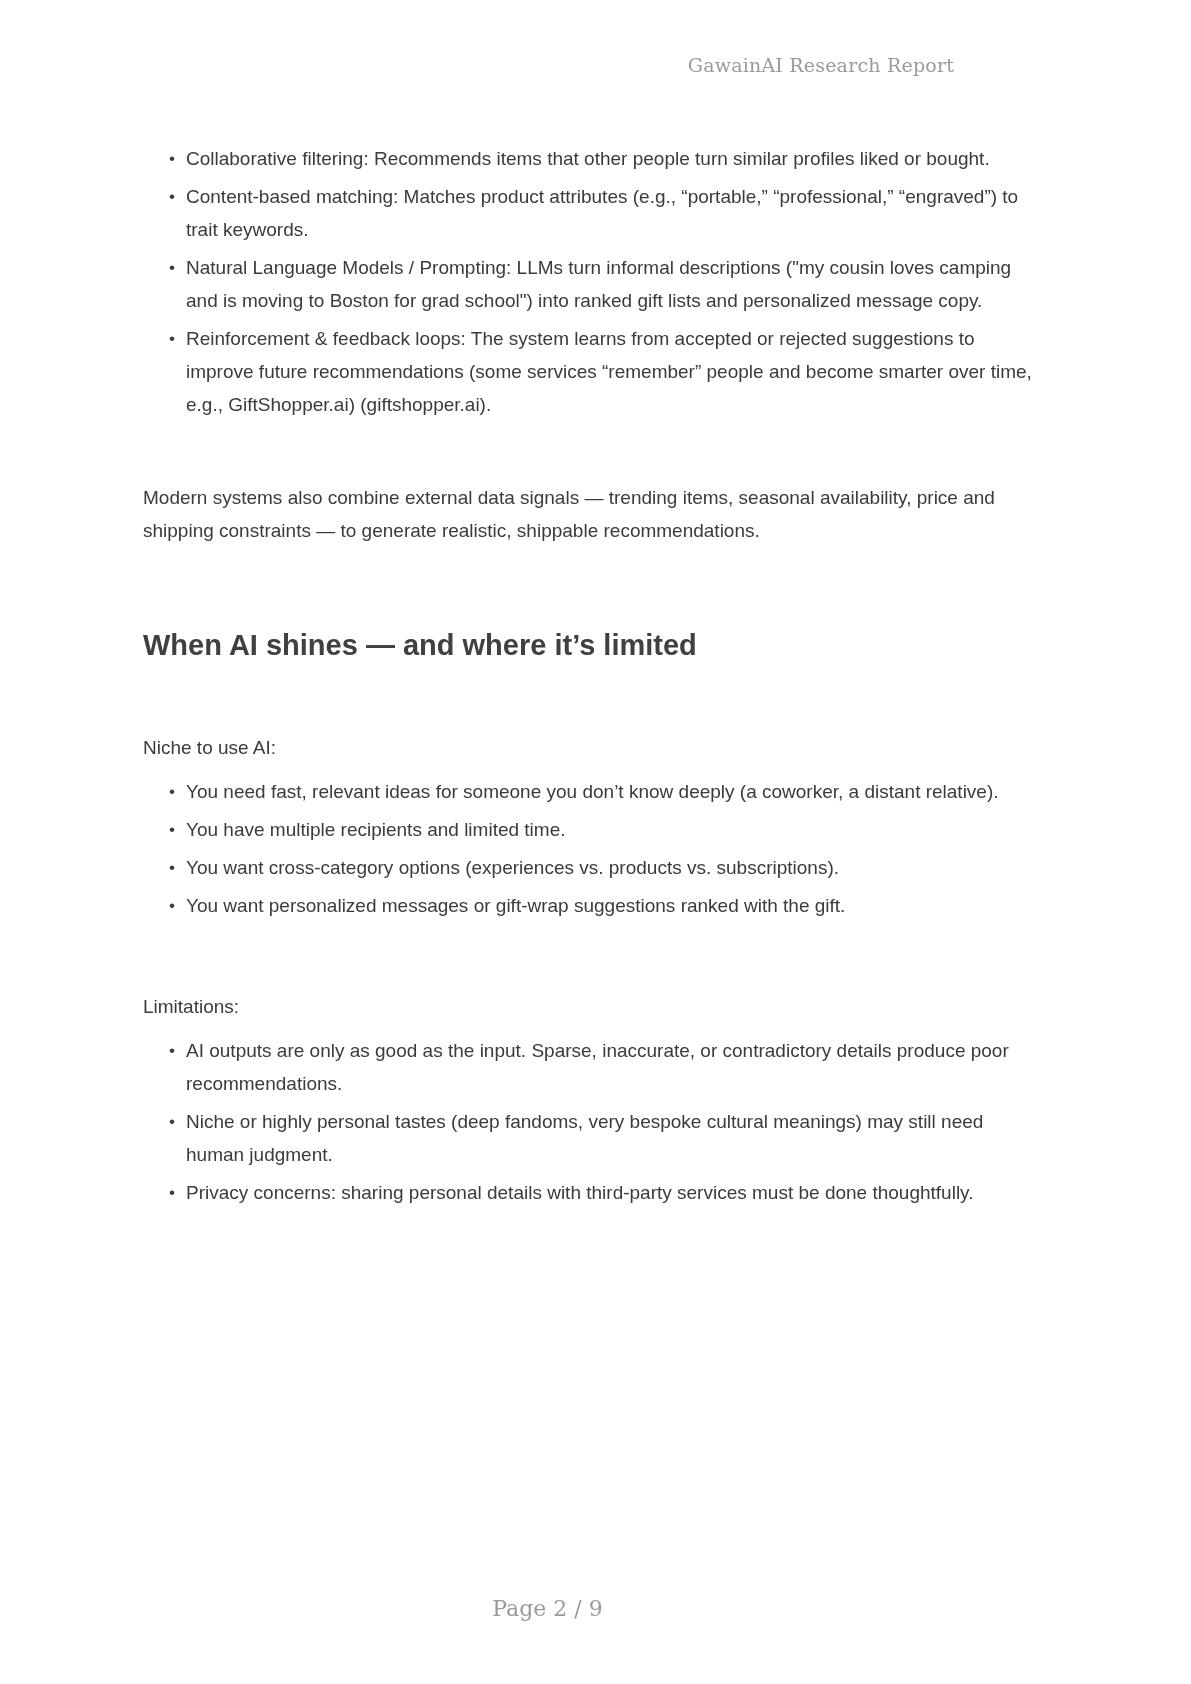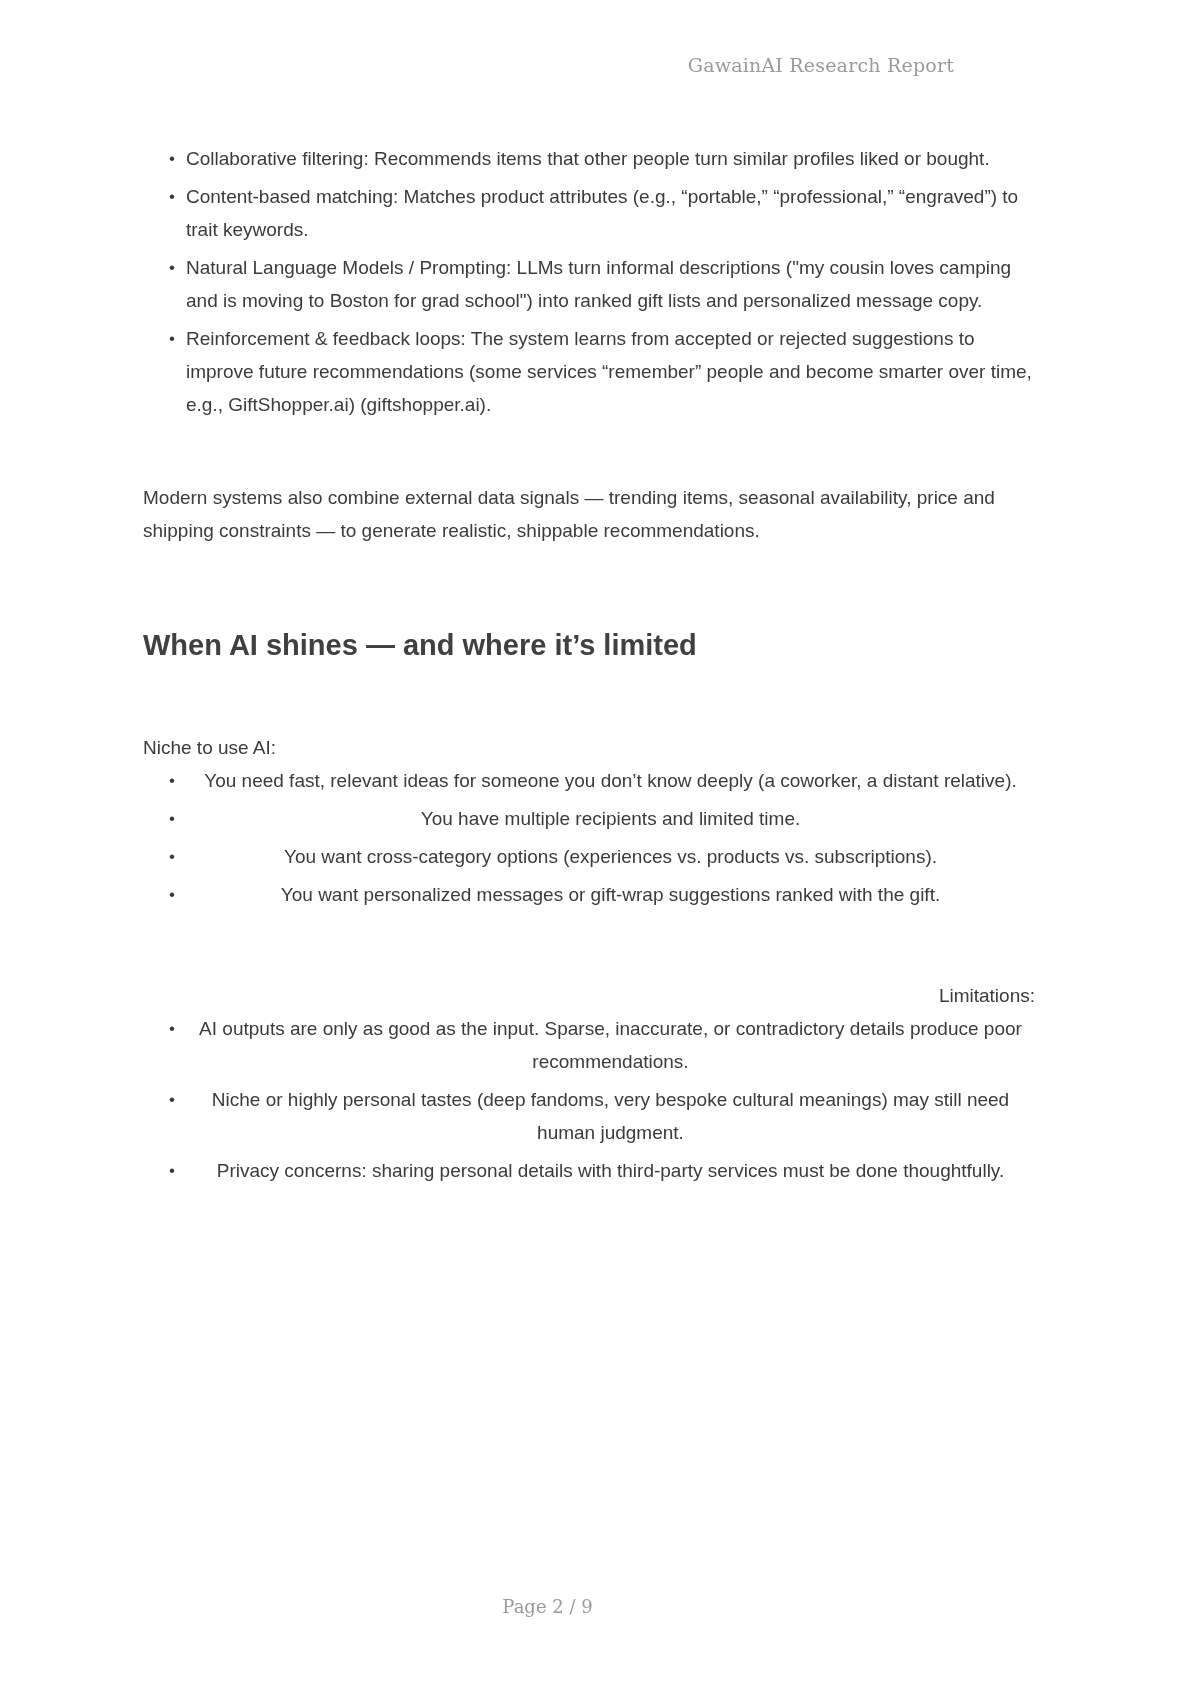--- a/index.html
+++ b/index.html
@@ -25,21 +25,21 @@
     color: #9a9a9a;
     letter-spacing: 0.2px;
   }
   .running-footer {
     position: absolute;
     top: 1596px;
     left: 0;
     width: 100%;
     text-align: center;
     font-family: "DejaVu Serif", "Liberation Serif", serif;
-    font-size: 18px;
+    font-size: 22px;
     color: #9a9a9a;
   }
   .content {
     position: absolute;
     top: 142px;
     left: 143px;
     width: 892px;
     font-size: 19px;
     line-height: 33px;
   }
@@ -68,24 +68,23 @@
     margin-top: 80px;
     font-size: 29px;
     line-height: 36px;
     font-weight: bold;
     color: #404040;
   }
   .sub-label {
     margin-top: 68px;
   }
   .sub-label.limitations {
-    text-align: right;
   }
   ul.bullets.sub {
-    text-align: center;
+    margin-top: 11px;
   }
 </style>
 </head>
 <body>
 
 <div class="page">
 
   <div class="running-header">GawainAI Research Report</div>
 
   <div class="content">

